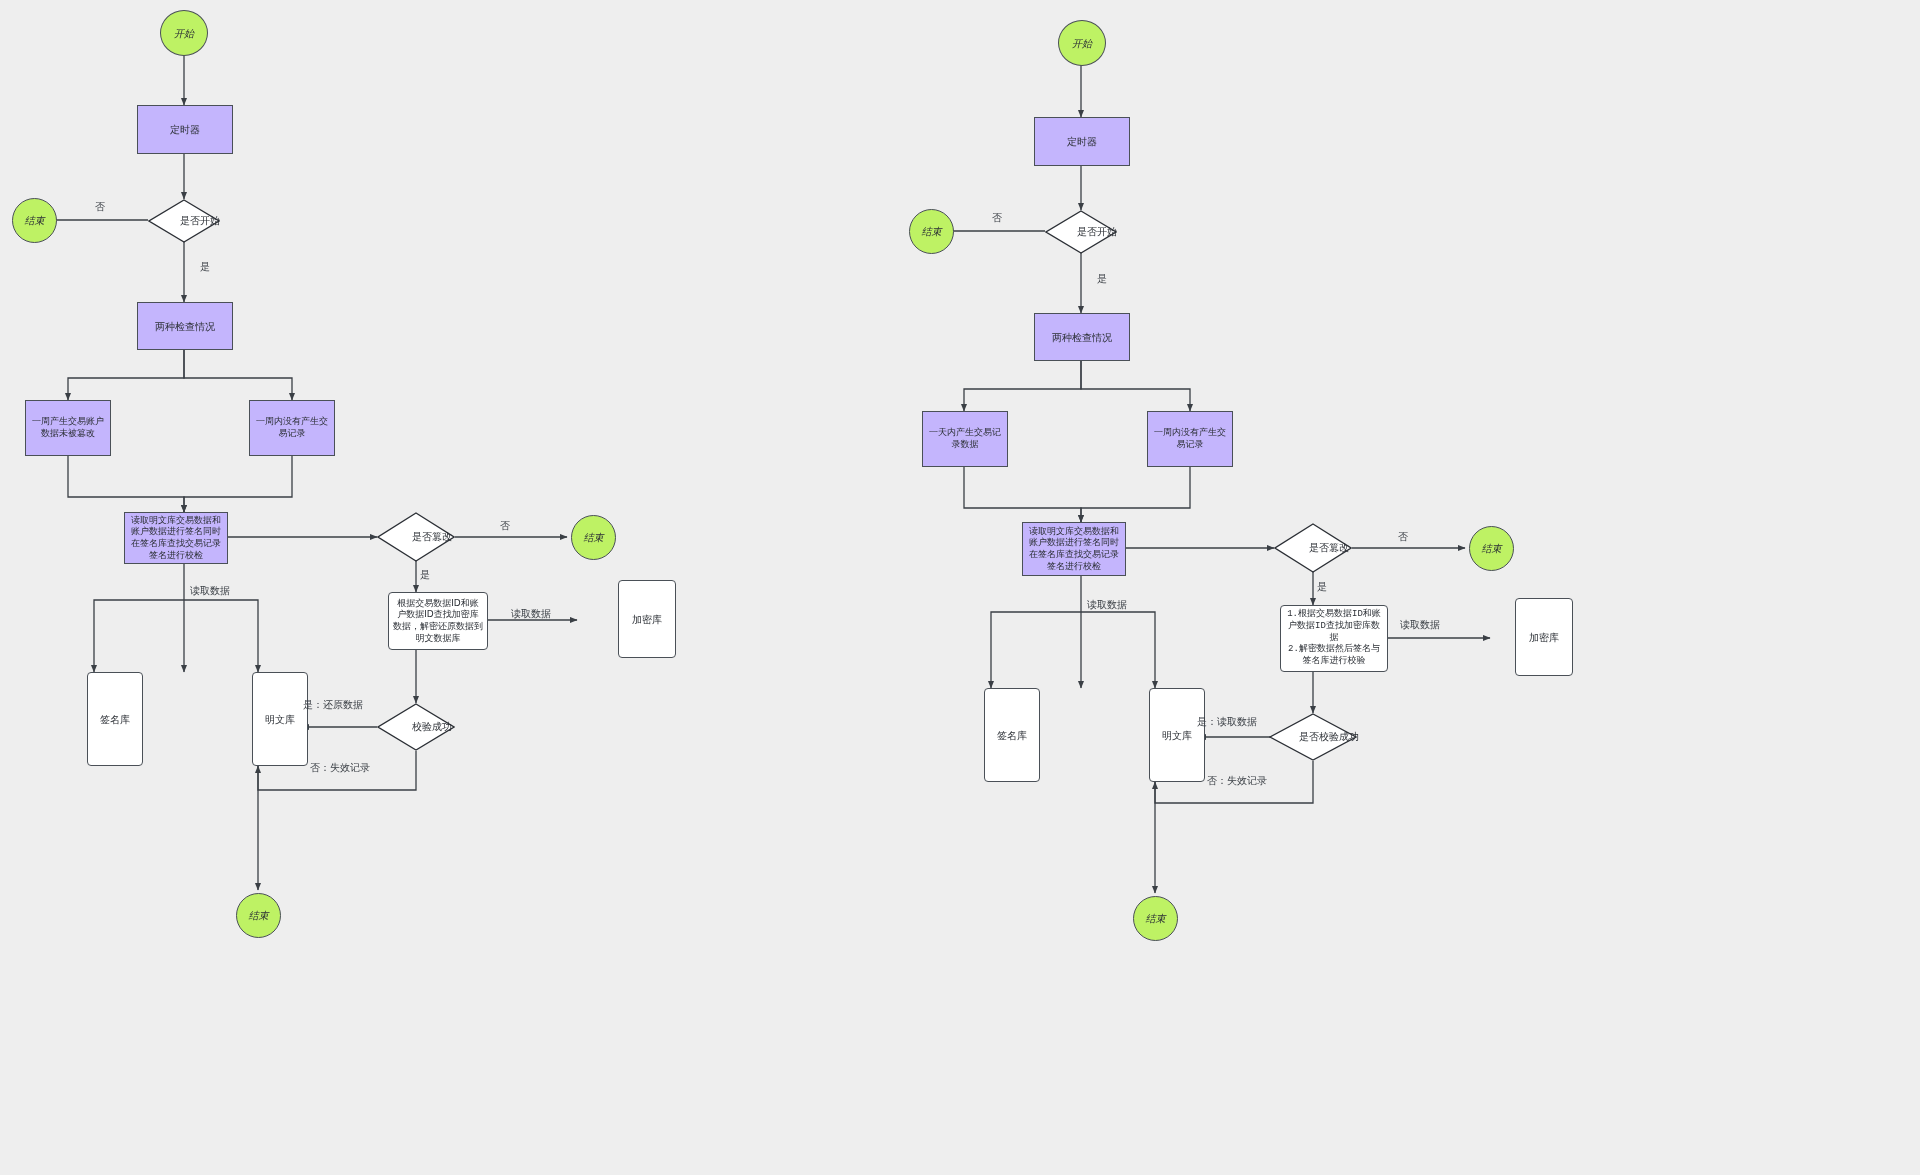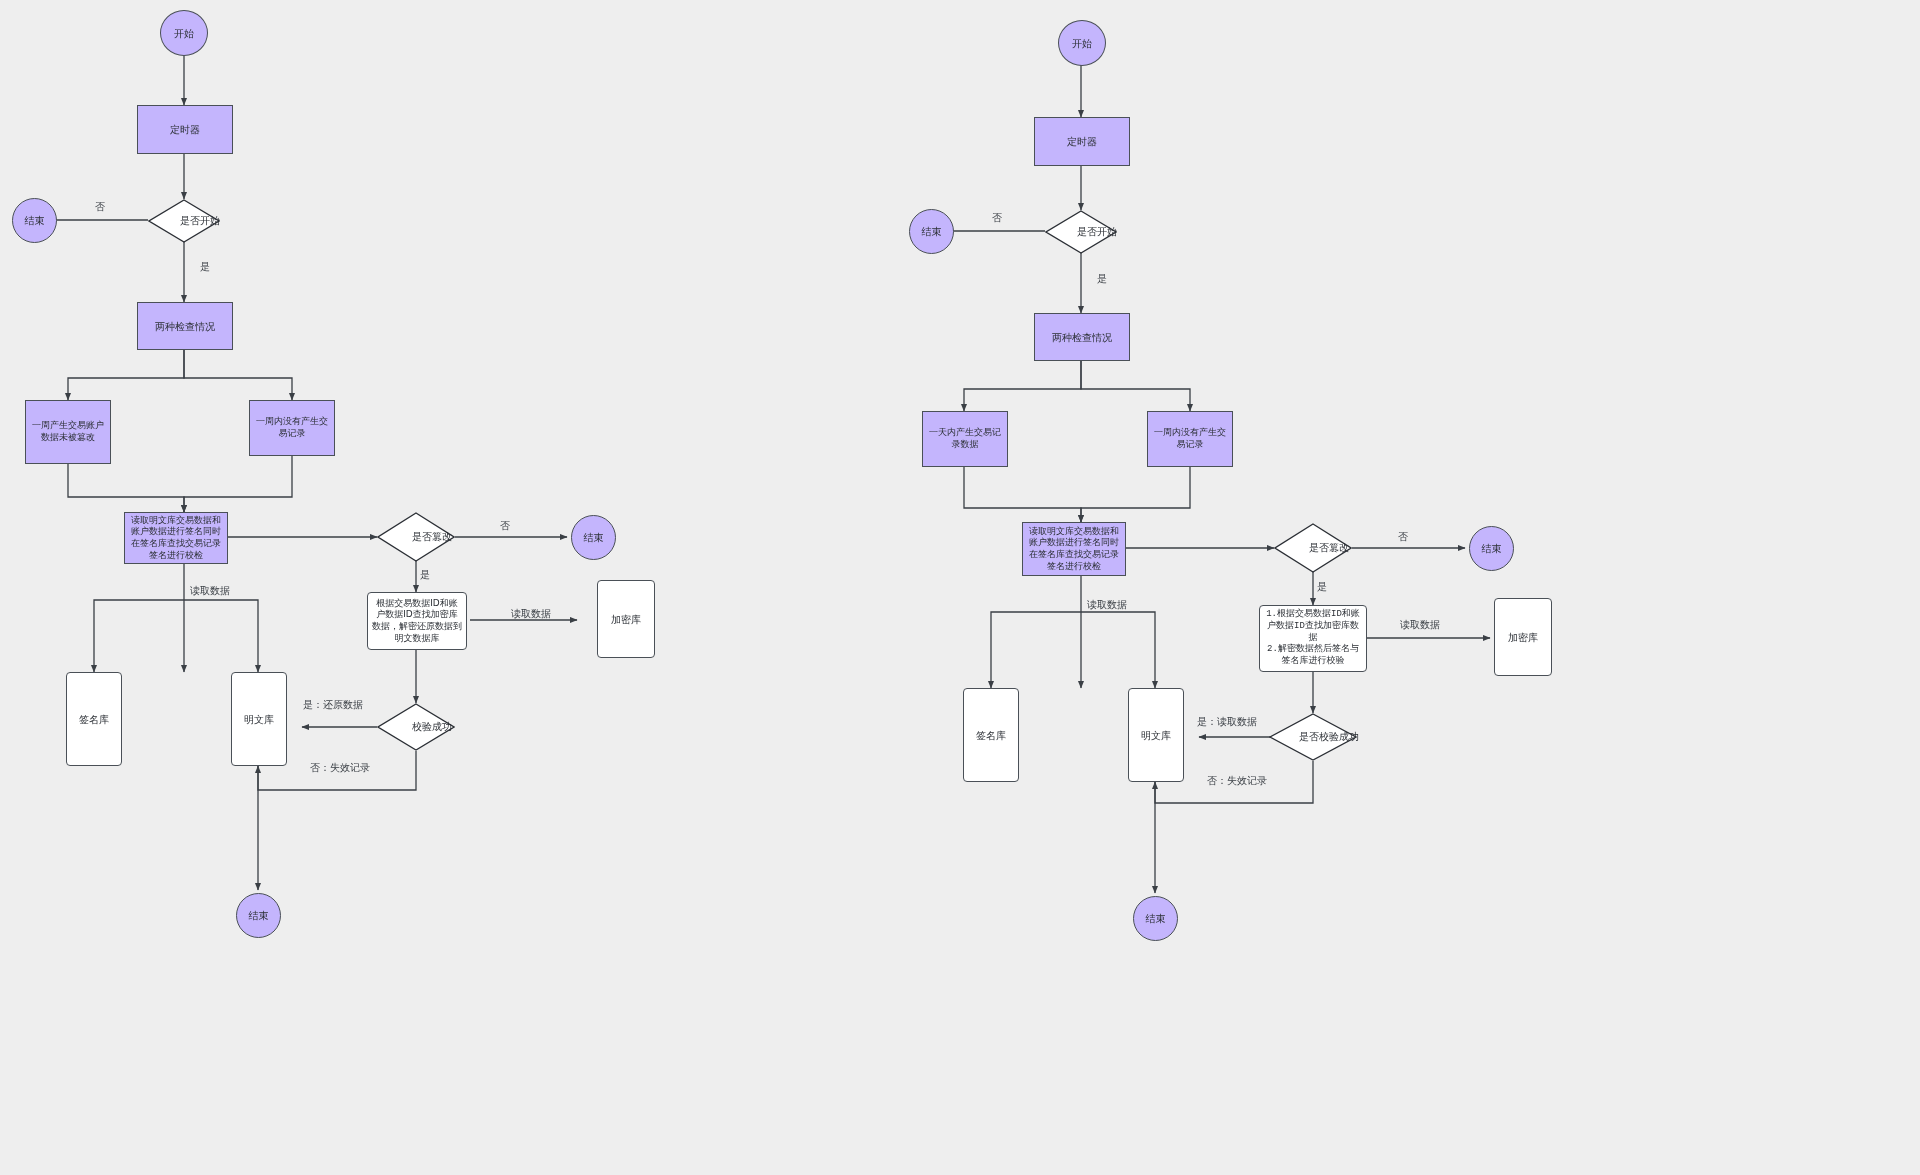--- a/index.html
+++ b/index.html
@@ -7,22 +7,22 @@
     width:1920px;height:1175px;
     background:#eeeeee;
     font-family:"DejaVu Sans","Liberation Sans",sans-serif;
     overflow:hidden;
   }
   #canvas{position:relative;width:1920px;height:1175px;}
   svg.edges{position:absolute;left:0;top:0;width:1920px;height:1175px;pointer-events:none;}
 
   .node{position:absolute;box-sizing:border-box;display:flex;align-items:center;justify-content:center;text-align:center;color:#2b2f35;}
   .rect{background:#c4b5fd;border:1.4px solid #4a5057;}
-  .rounded{background:#ffffff;border:1.4px solid #4a5057;border-radius:4px;}
-  .circle{background:#c4b5fd;border:1.4px solid #4a5057;border-radius:50%;}
+  .rounded{background:#ffffff;border:1.4px solid #4a5057;border-radius:4px;margin-left:21px;}
+  .circle{background:#bef264;border:1.4px solid #4a5057;border-radius:50%;font-style:italic;}
   .node .txt{display:block;line-height:1.30;padding:2px 4px;white-space:pre-line;}
 
   .fs9{font-size:9px;}
   .fs10{font-size:10px;}
 
   .diamond{position:absolute;}
   .diamond .dshape{position:absolute;left:0;top:0;width:100%;height:100%;}
   .diamond .dlabel{position:absolute;left:16px;top:0;width:100%;height:100%;
       display:flex;align-items:center;justify-content:center;font-size:10px;color:#2b2f35;}
 
@@ -102,21 +102,21 @@
   </div>
 
   <div class="node circle fs10" style="left:12px;top:198px;width:45px;height:45px;">
     <span class="txt">结束</span>
   </div>
 
   <div class="node rect fs10" style="left:137px;top:302px;width:96px;height:48px;">
     <span class="txt">两种检查情况</span>
   </div>
 
-  <div class="node rect fs9" style="left:25px;top:400px;width:86px;height:64px;">
+  <div class="node rect fs9" style="left:25px;top:400px;width:86px;height:56px;">
     <span class="txt">一周产生交易账户数据未被篡改</span>
   </div>
 
   <div class="node rect fs9" style="left:249px;top:400px;width:86px;height:56px;">
     <span class="txt">一周内没有产生交易记录</span>
   </div>
 
   <div class="node rect fs9" style="left:124px;top:512px;width:104px;height:52px;">
     <span class="txt">读取明文库交易数据和账户数据进行签名同时在签名库查找交易记录签名进行校检</span>
   </div>

